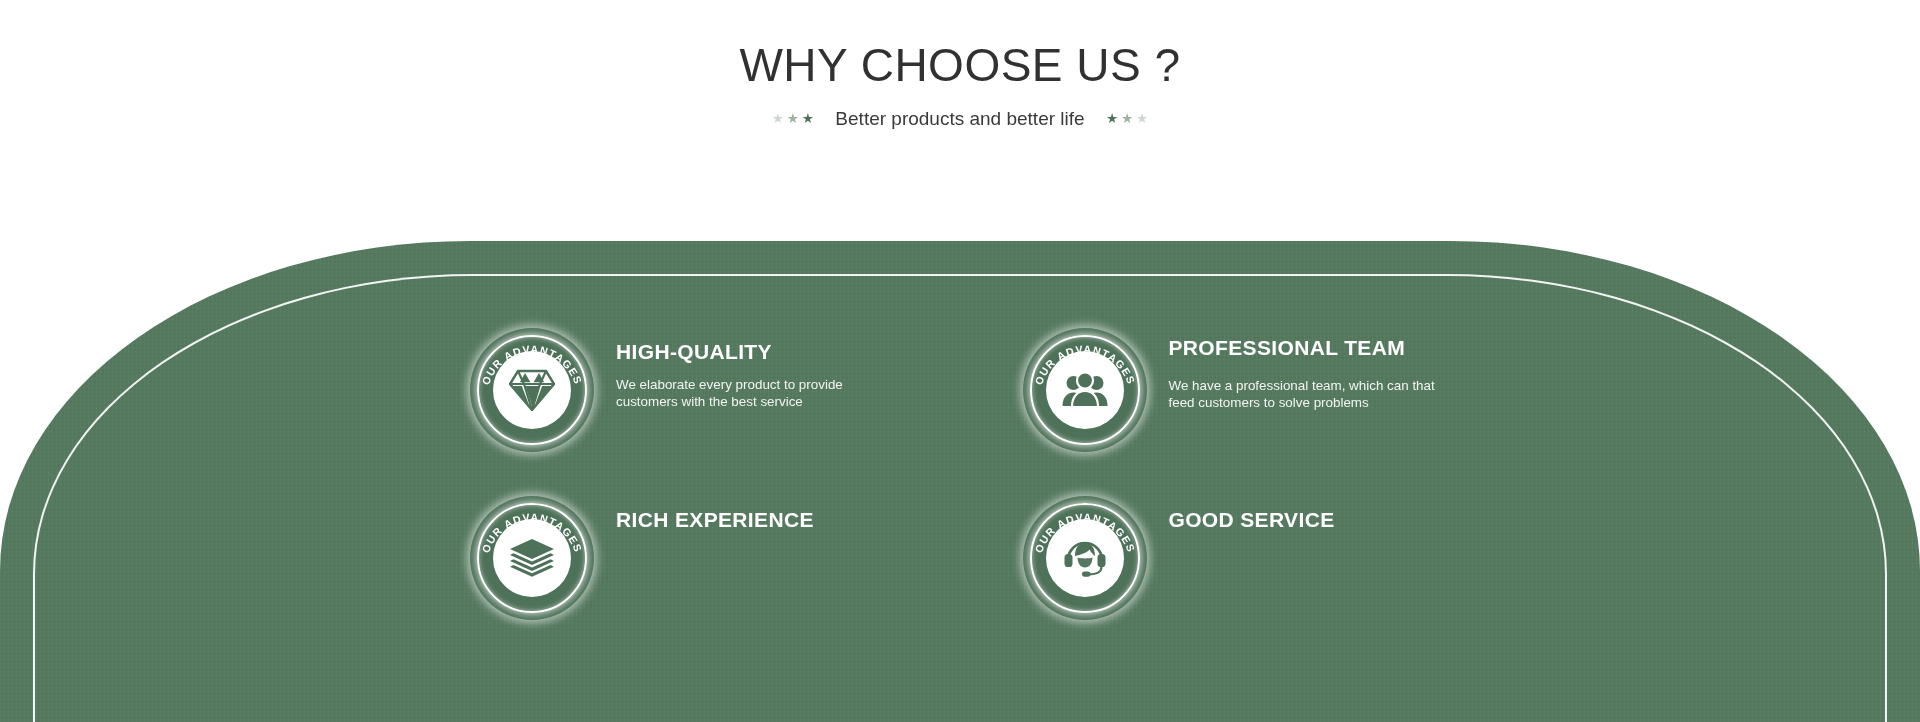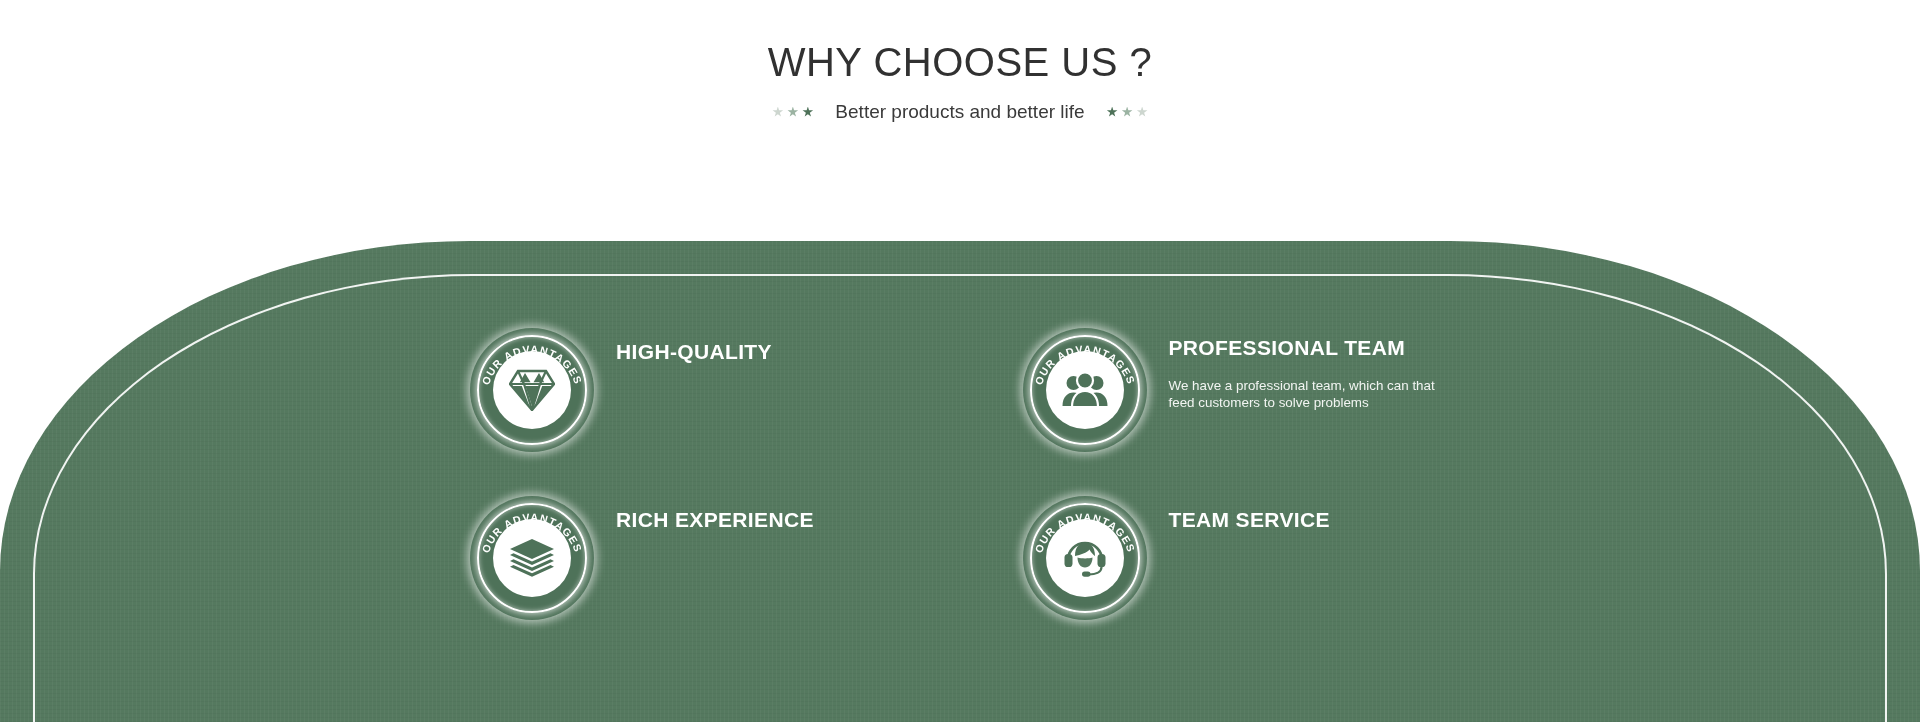--- a/index.html
+++ b/index.html
@@ -21,21 +21,21 @@
 
   
   .header {
     position: absolute;
     top: 0; left: 0;
     width: 1920px;
     text-align: center;
     padding-top: 40px;
   }
   .page-title {
-    font-size: 40px;
+    font-size: 46px;
     font-weight: 400;
     letter-spacing: 0.5px;
     color: #313131;
     line-height: 1.1;
   }
   .subtitle-row {
     margin-top: 17px;
     display: flex;
     align-items: center;
     justify-content: center;
@@ -221,20 +221,21 @@
                   <path d="M30 4 L35.2 13.2 L24.5 13.2 Z" transform="translate(0,0)"></path>
                   <path d="M23.4 17 L30.4 17 L23.4 38.5 L16.4 17 Z"></path>
                   <path d="M33.2 17 L42.6 17 L25.6 37 Z"></path>
                   <path d="M12.8 17 L3.4 17 L20.4 37 Z"></path>
                 </g>
               </svg>
             </div>
           </div>
           <div class="feature-text">
             <div class="feature-title">HIGH-QUALITY</div>
+            <div class="feature-desc">We elaborate every product to provide customers with the best service</div>
           </div>
         </div>
 
         <div class="feature compact">
           <div class="badge">
             <div class="badge-outer"></div>
             <div class="badge-ring"></div>
             <div class="badge-core"></div>
             <svg class="badge-arc" viewBox="0 0 124 124">
               <defs>
@@ -319,21 +320,21 @@
                 <g fill="none" stroke="#4e7259" stroke-width="2.2">
                   <path d="M39.5 31 C39.5 36.5 33 38.5 27 38.5"></path>
                 </g>
                 <g fill="#4e7259">
                   <rect x="20" y="35.5" width="8.5" height="5.2" rx="2.6"></rect>
                 </g>
               </svg>
             </div>
           </div>
           <div class="feature-text">
-            <div class="feature-title">TEAM SERVICE</div>
+            <div class="feature-title">GOOD SERVICE</div>
           </div>
         </div>
 
       </div>
 
     </div>
   </div>
 
 </div>
 

